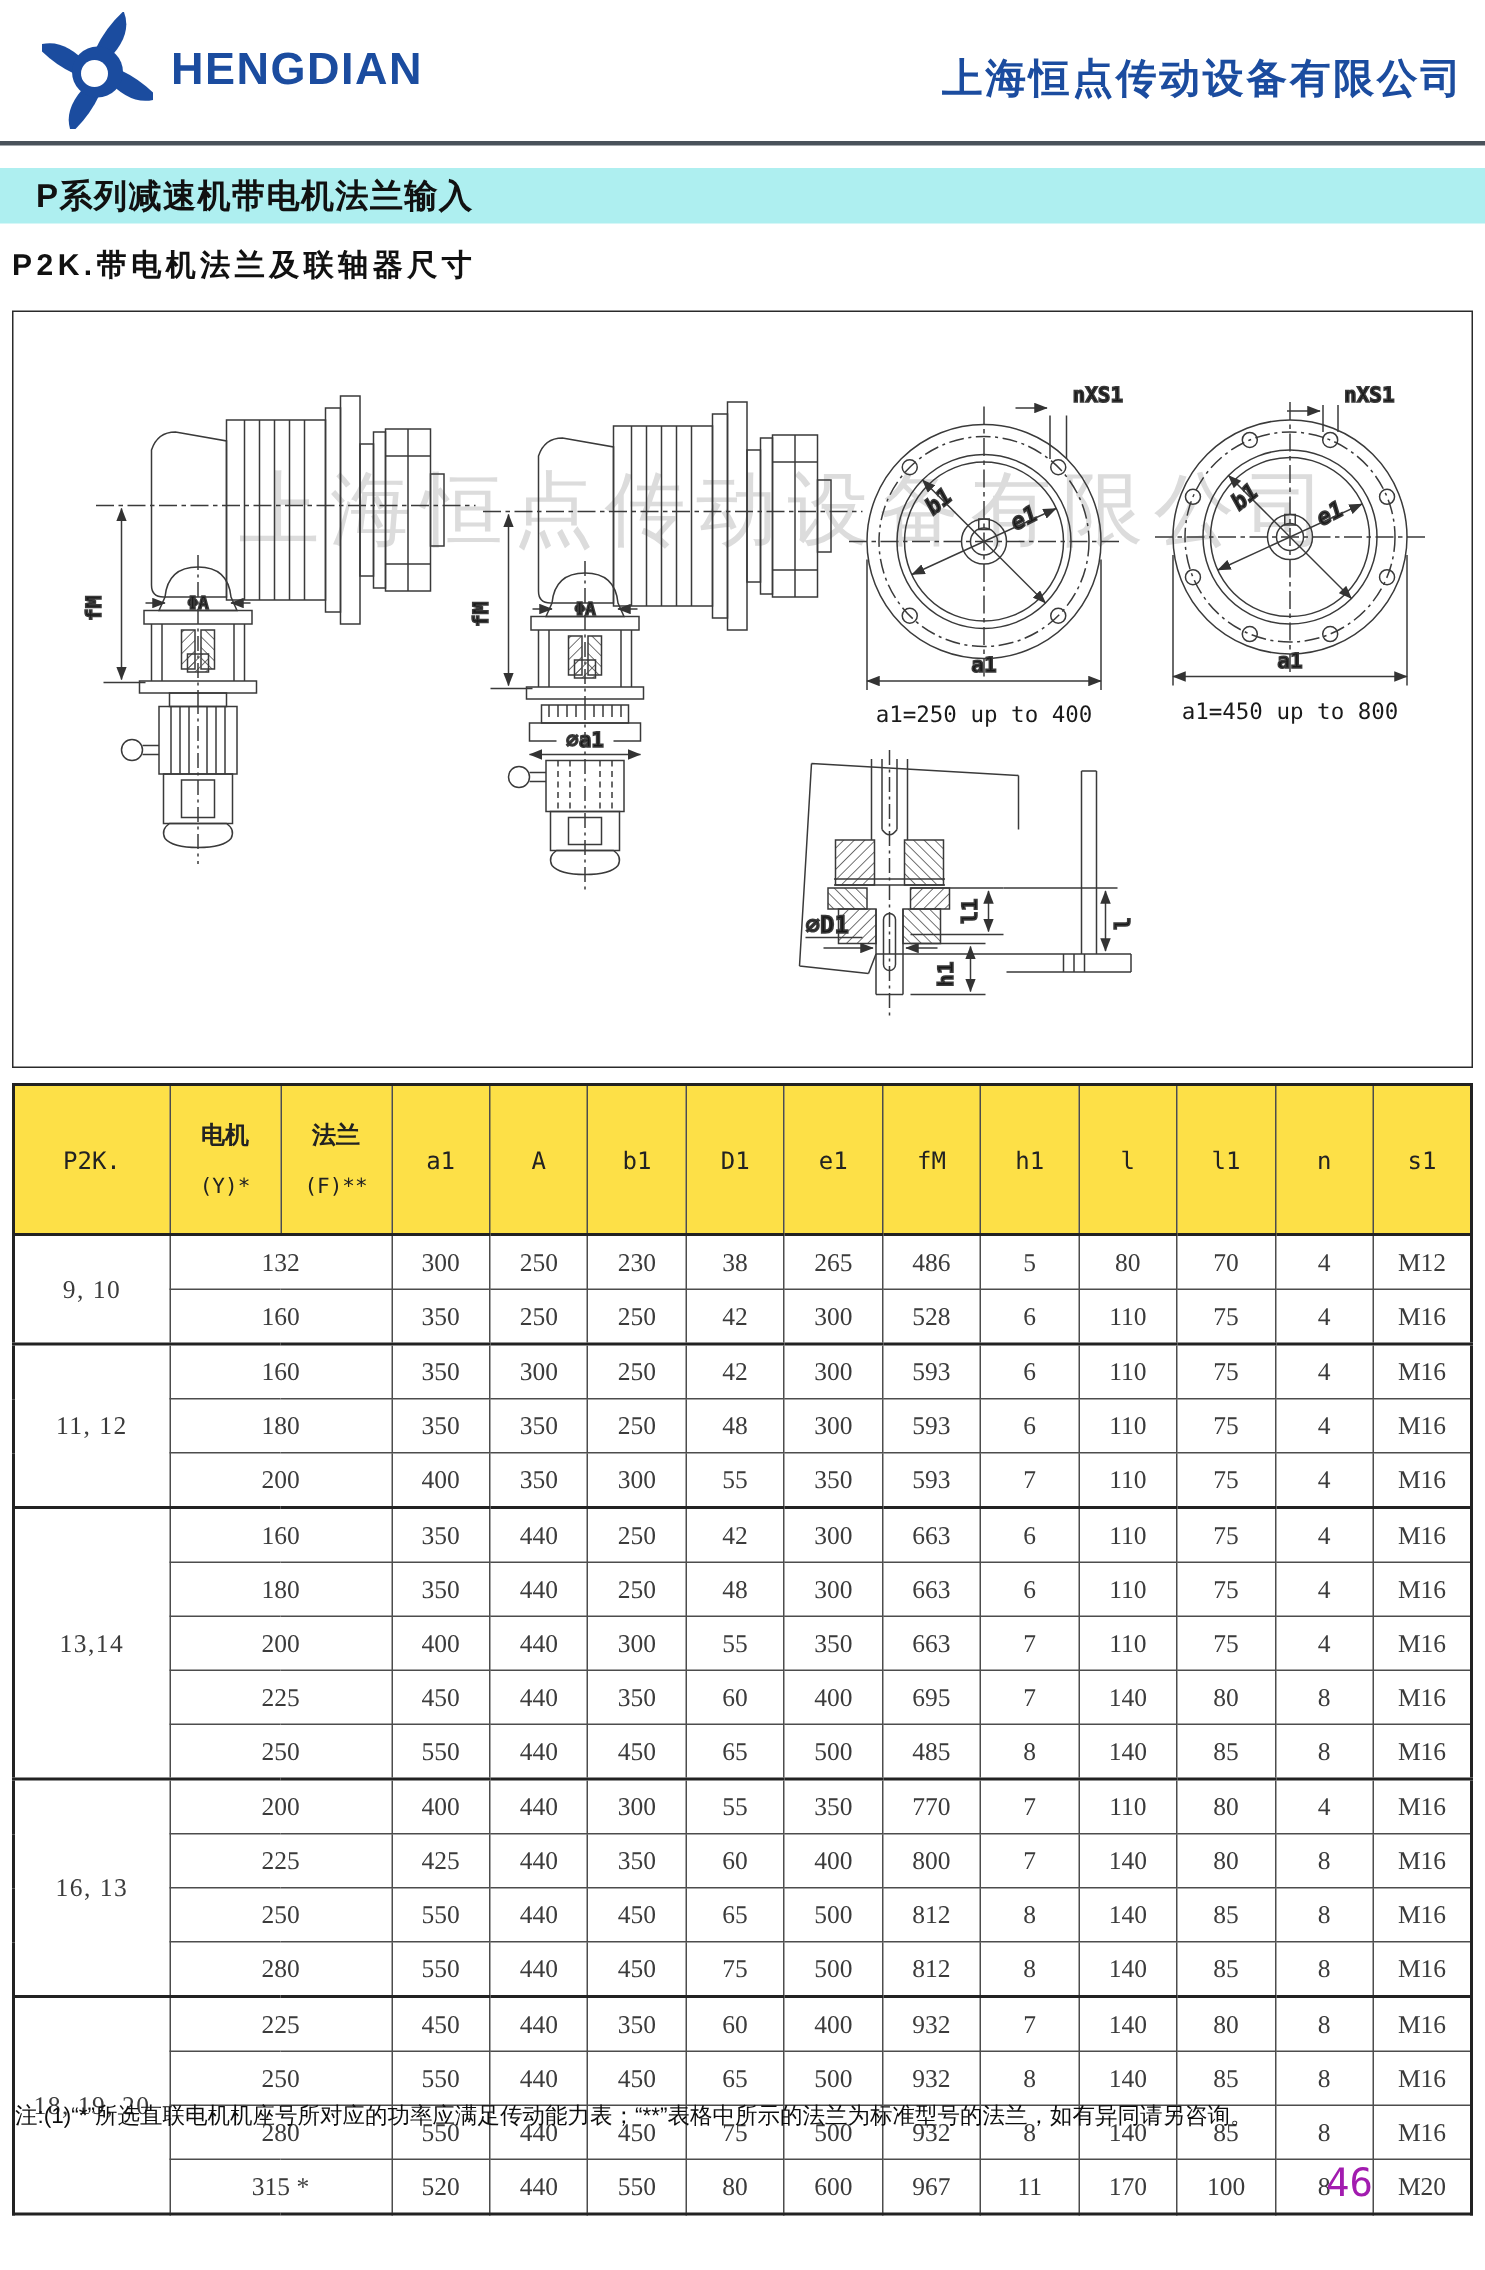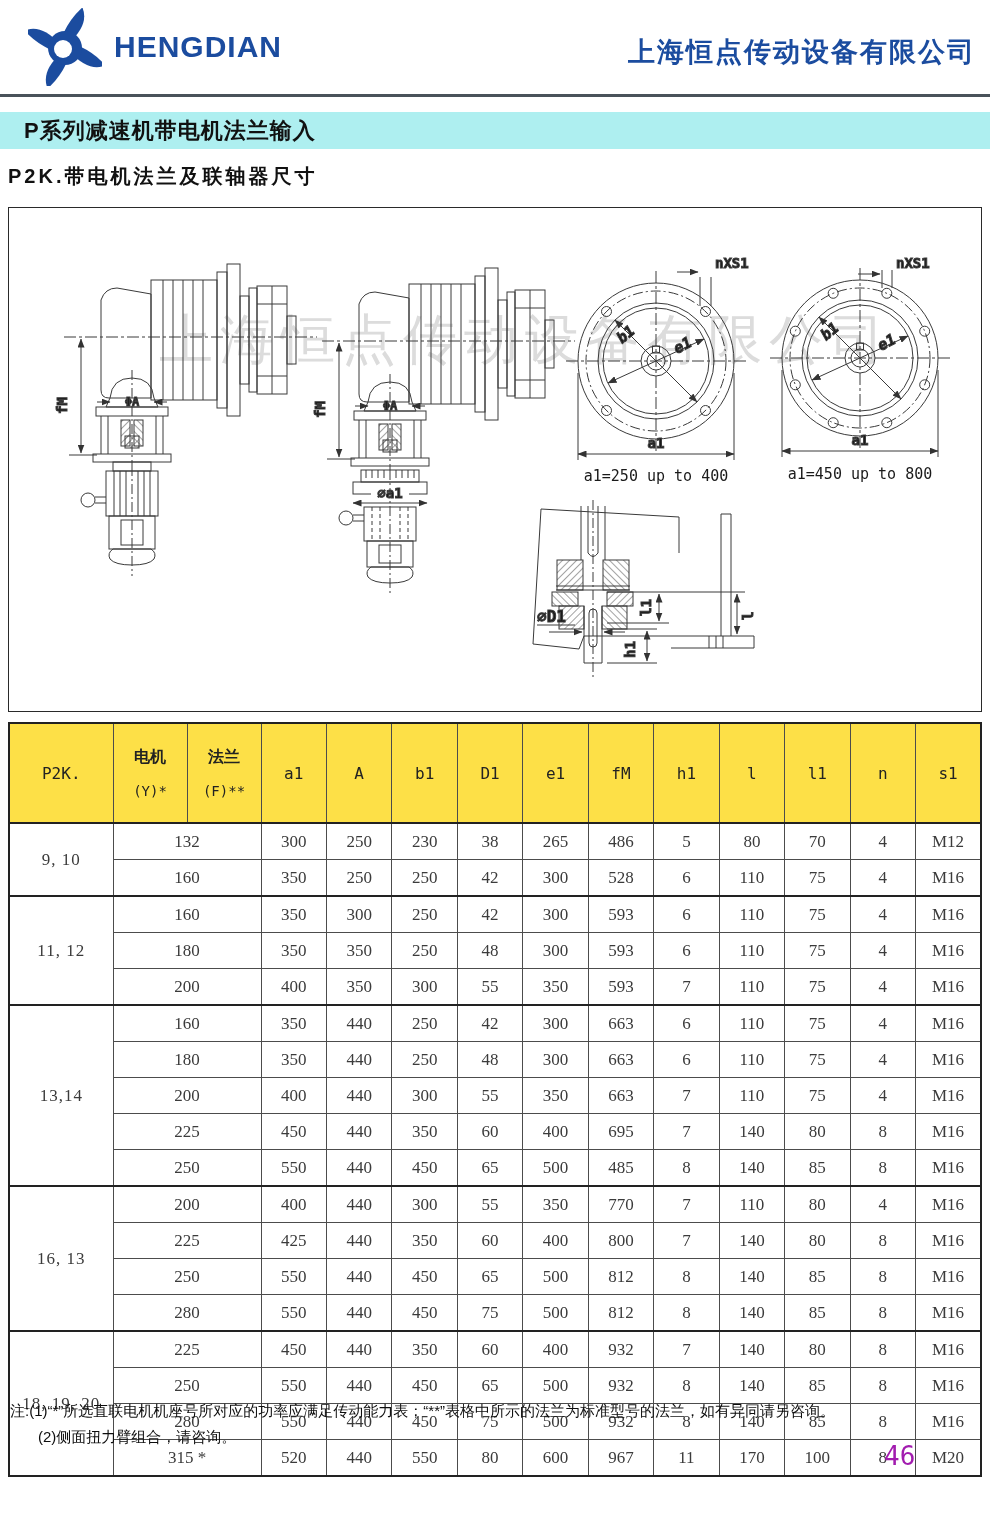--- a/index.html
+++ b/index.html
@@ -528,17 +528,16 @@
           <td>170</td>
           <td>100</td>
           <td>8</td>
           <td>M20</td>
         </tr>
       </tbody>
   </table>
 
   <div class="notes">
     <div>注:(1)“*”所选直联电机机座号所对应的功率应满足传动能力表；“**”表格中所示的法兰为标准型号的法兰，如有异同请另咨询。</div>
-    <div class="n2">(2)侧面扭力臂组合，请咨询。</div>
   </div>
 
   <div class="pageno">46</div>
 </div>
 
 </body></html>

